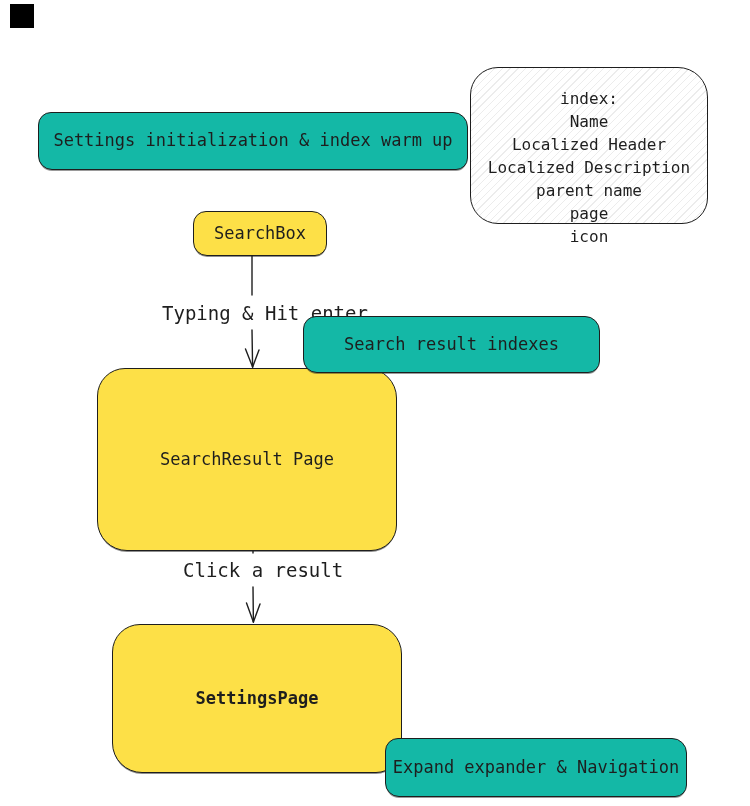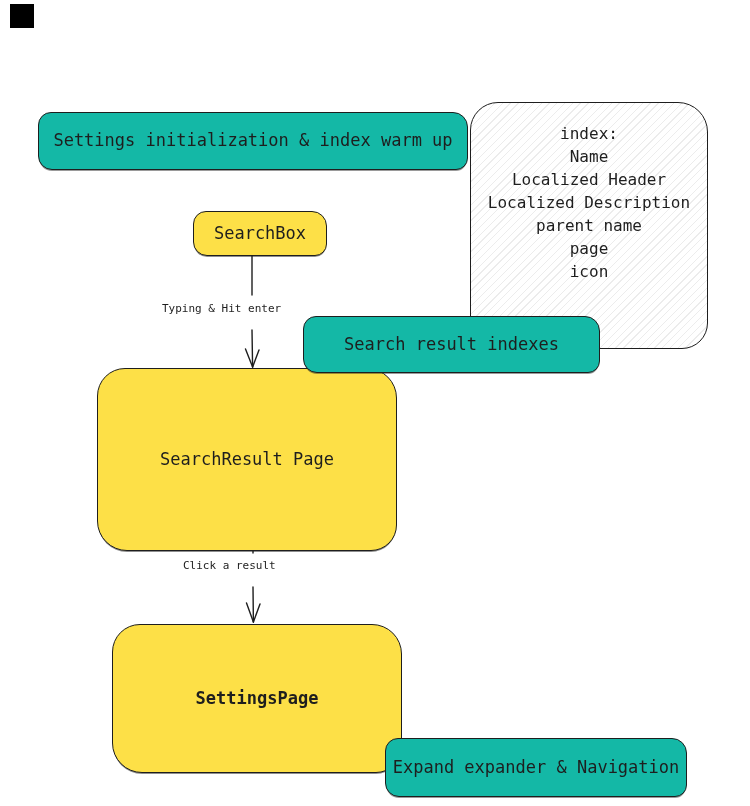--- a/index.html
+++ b/index.html
@@ -52,21 +52,21 @@
       #ffffff;
     border-radius: 28px 30px 26px 28px;
     font-size: 16px;
     line-height: 23px;
     flex-direction: column;
     justify-content: flex-start;
     padding-top: 19px;
   }
   .edge-label {
     position: absolute;
-    font-size: 11px;
+    font-size: 19px;
     white-space: nowrap;
     color: #1e1e1e;
   }
   .marker {
     position: absolute;
     background: #000000;
   }
   svg.arrow {
     position: absolute;
     overflow: visible;
@@ -82,21 +82,21 @@
 <body>
 
 <div class="canvas">
 
   <div class="marker" style="left:10px; top:4px; width:24px; height:24px;"></div>
 
   <div class="node gray" style="left:38px; top:112px; width:430px; height:58px; z-index:1;">
     <span>Settings initialization &amp; index warm up</span>
   </div>
 
-  <div class="node hatched" style="left:470px; top:67px; width:238px; height:247px; z-index:2;margin-top:35px;">
+  <div class="node hatched" style="left:470px; top:67px; width:238px; height:157px; z-index:2;">
     <div>index:</div>
     <div>Name</div>
     <div>Localized Header</div>
     <div>Localized Description</div>
     <div>parent name</div>
     <div>page</div>
     <div>icon</div>
   </div>
 
   <div class="node yellow small" style="left:193px; top:211px; width:134px; height:45px;">

